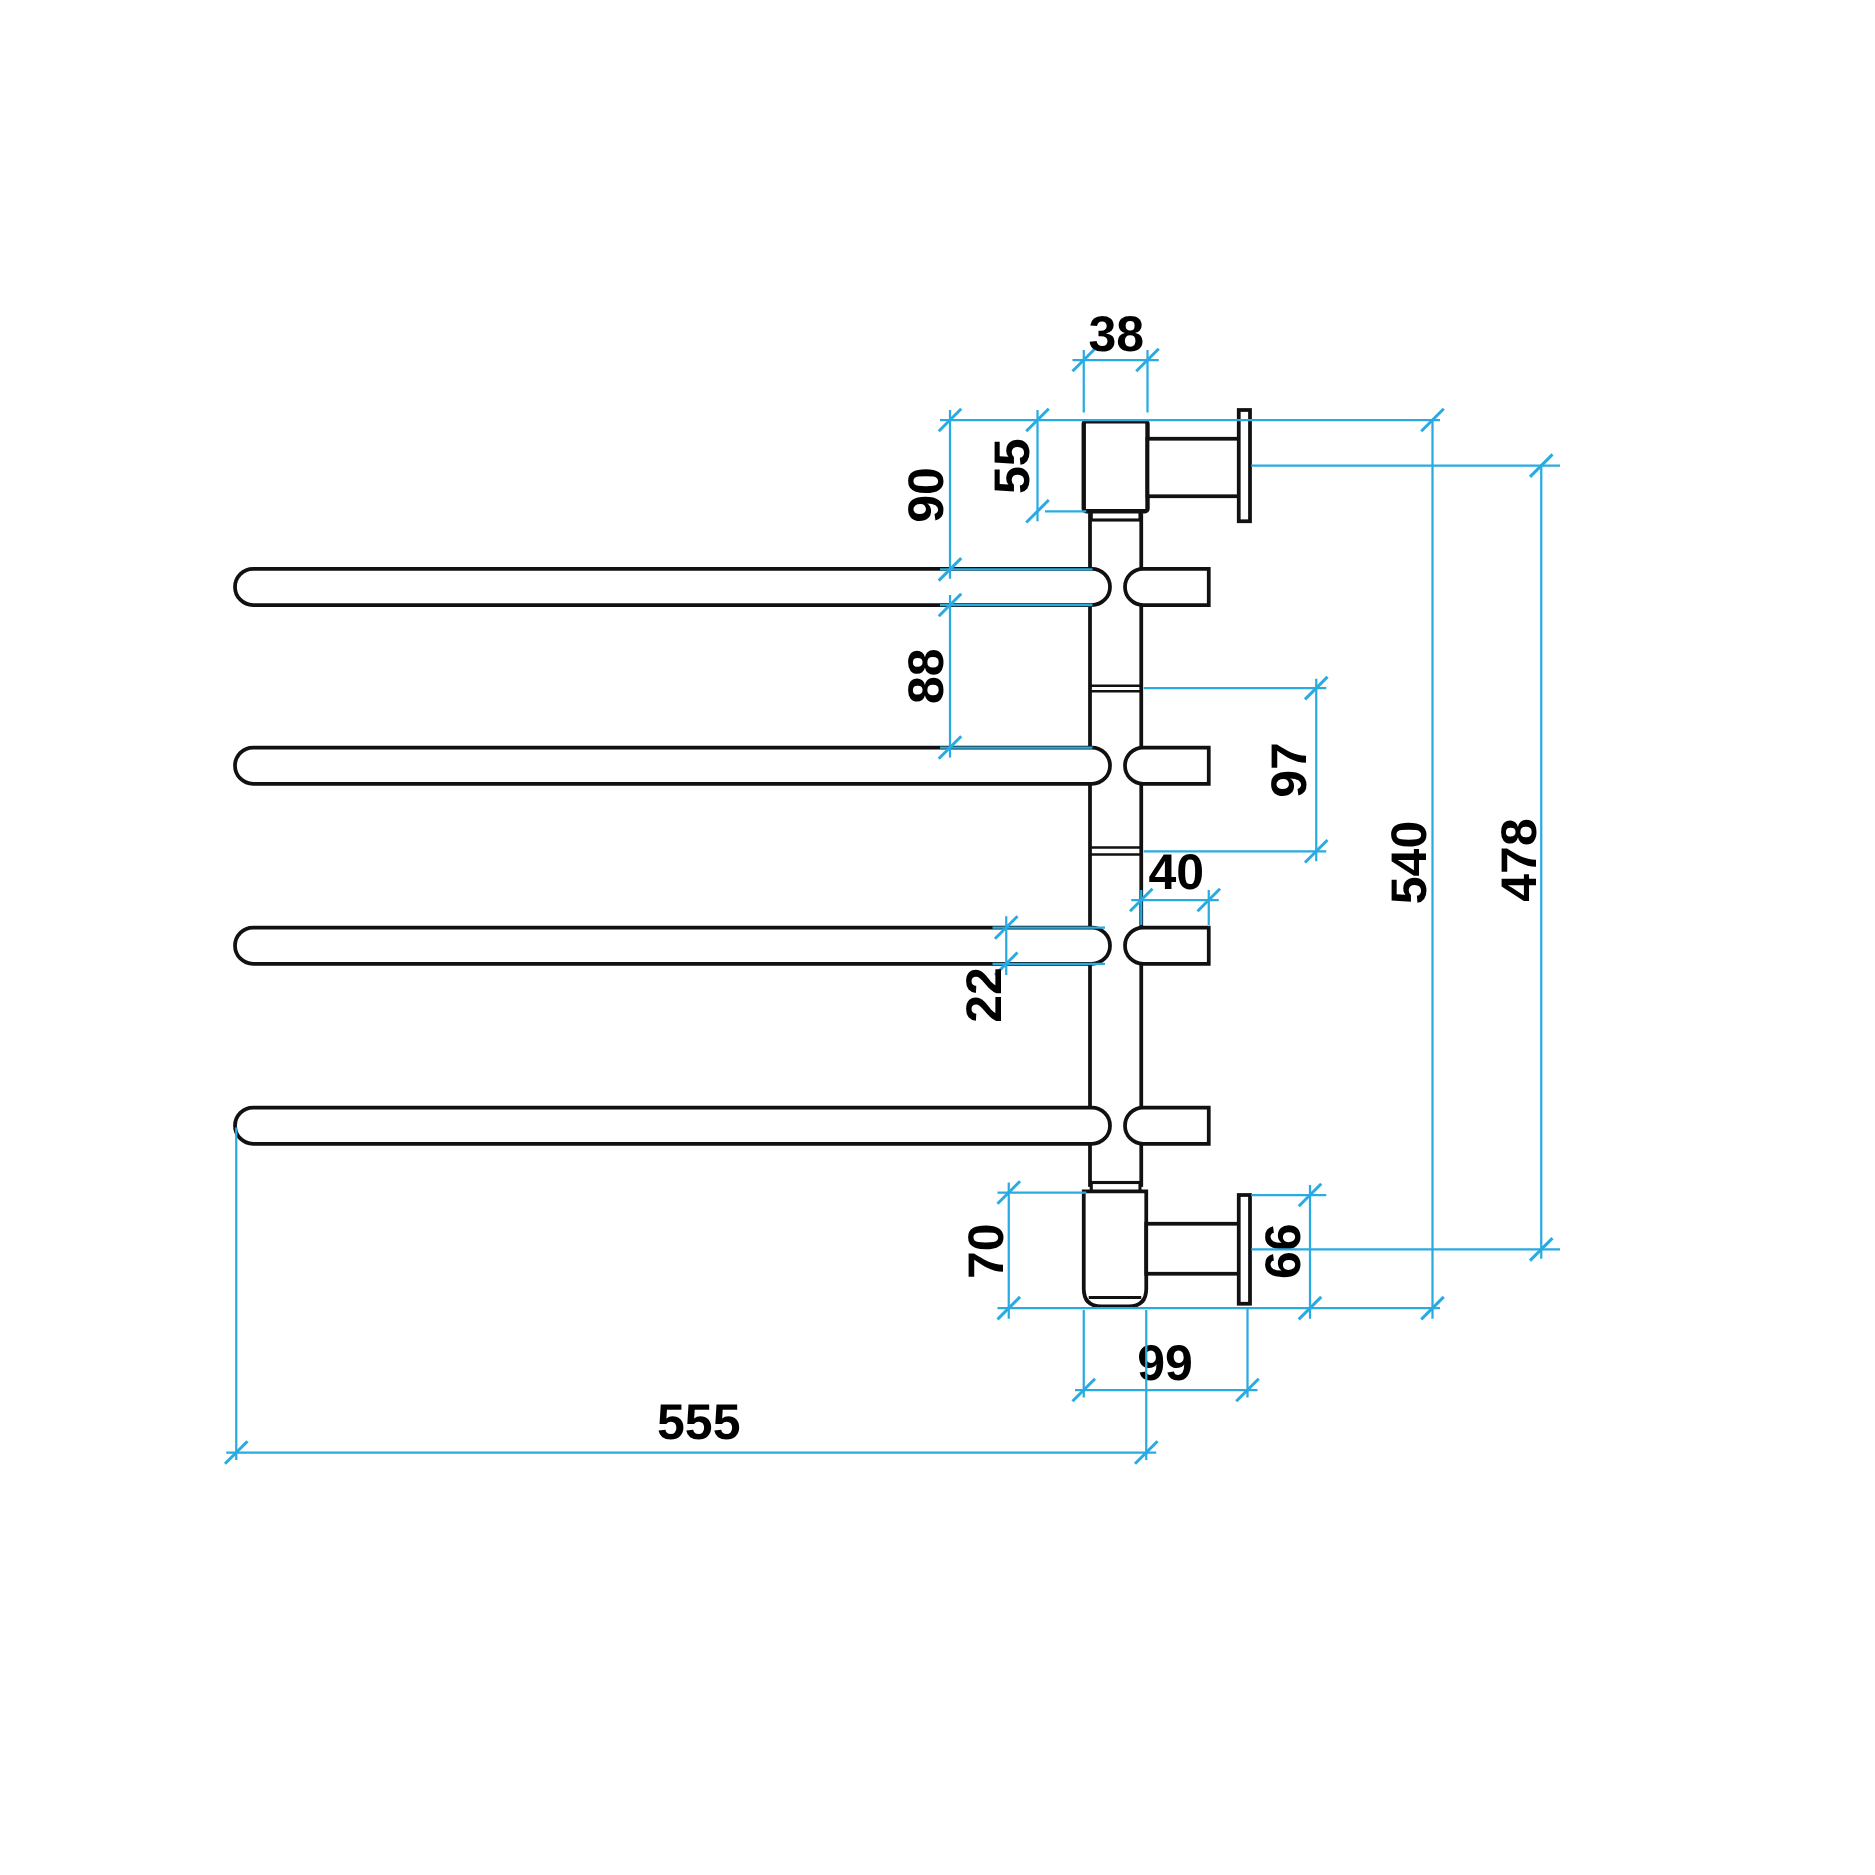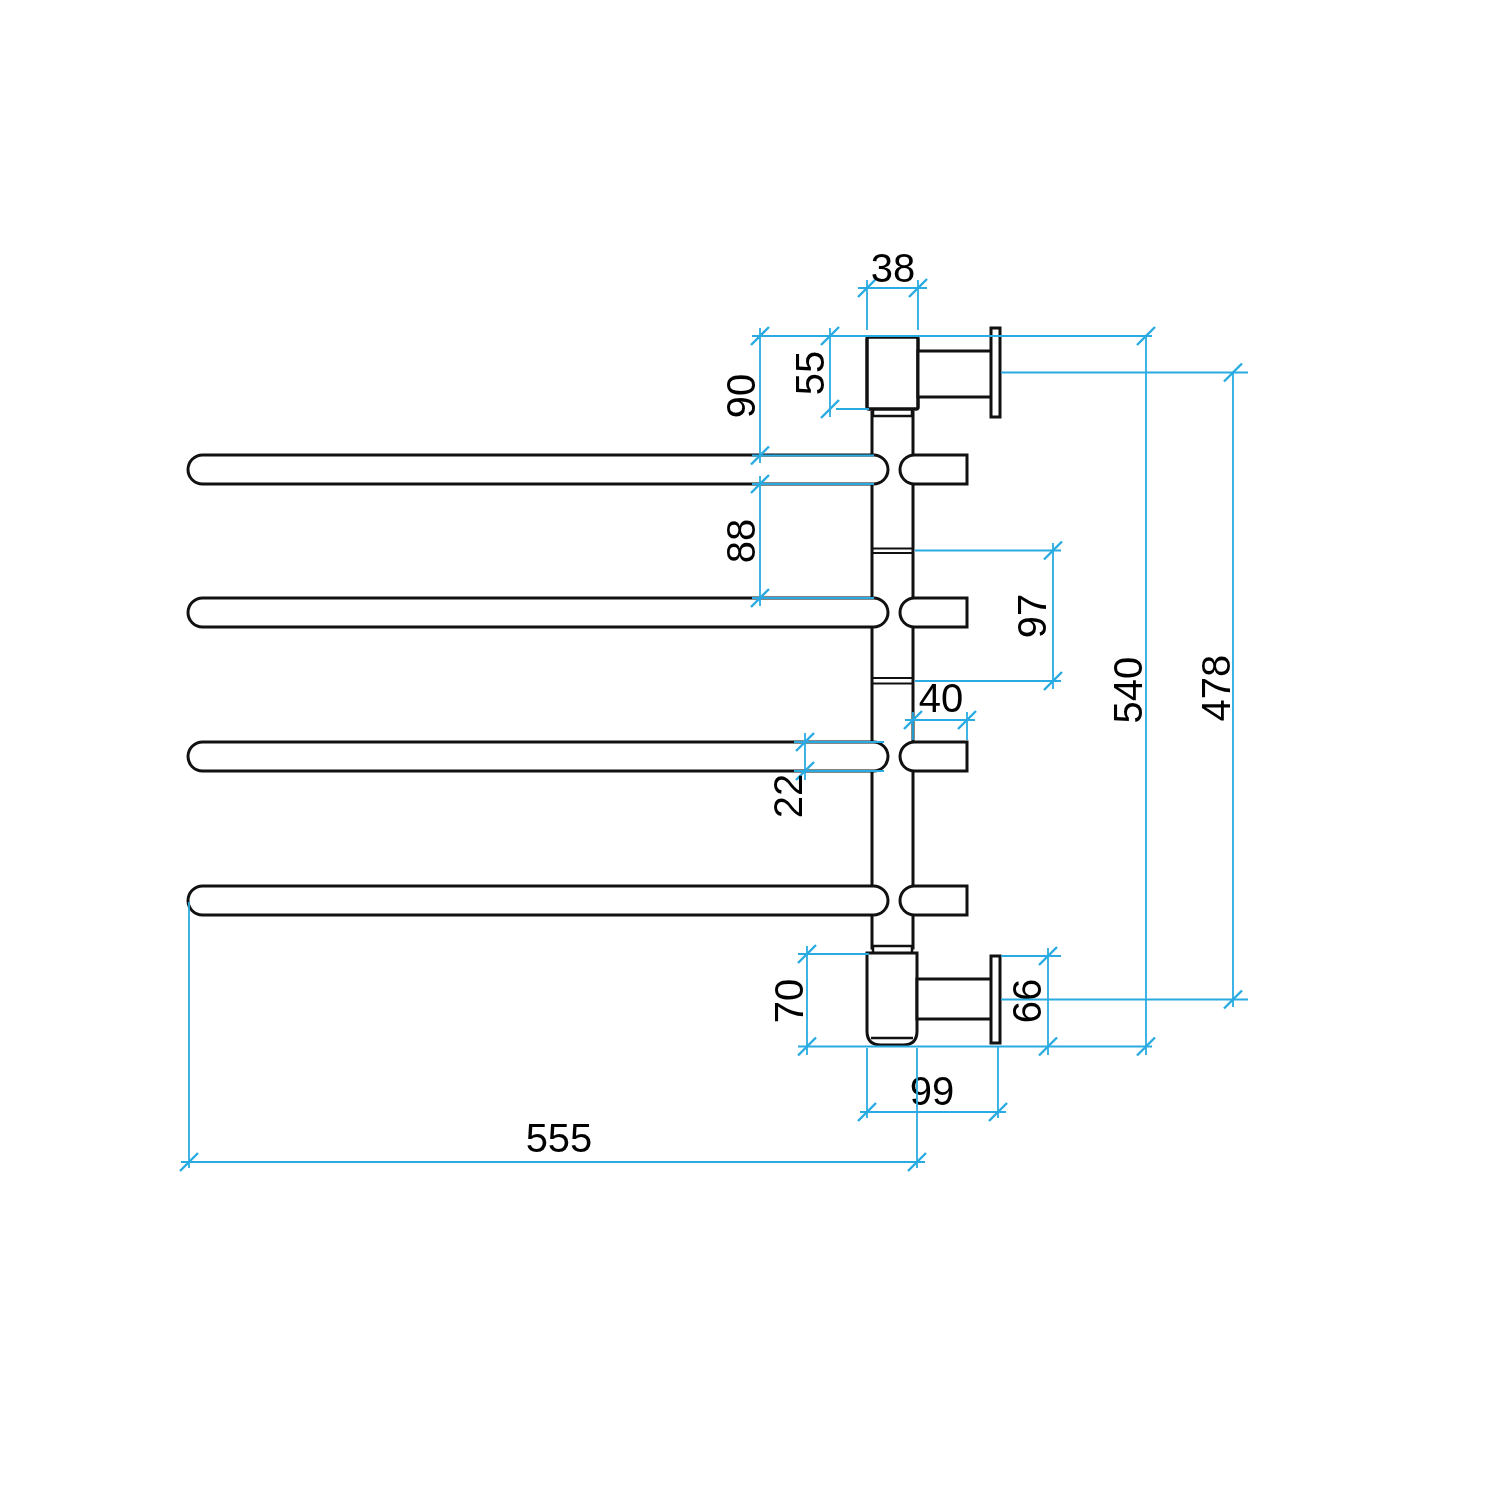--- a/index.html
+++ b/index.html
@@ -9,20 +9,21 @@
     width: 1500px;
     height: 1500px;
     overflow: hidden;
     font-family: "Liberation Sans", sans-serif;
   }
   .canvas-wrap {
     position: relative;
     width: 1500px;
     height: 1500px;
     background: #ffffff;
+    font-weight: bold;
   }
   svg text {
     font-family: "Liberation Sans", sans-serif;
   }
 </style>
 </head>
 <body>
 
 <div class="canvas-wrap">
   <svg id="drawing-svg" xmlns="http://www.w3.org/2000/svg" width="1500" height="1500" viewBox="0 0 1500 1500">

